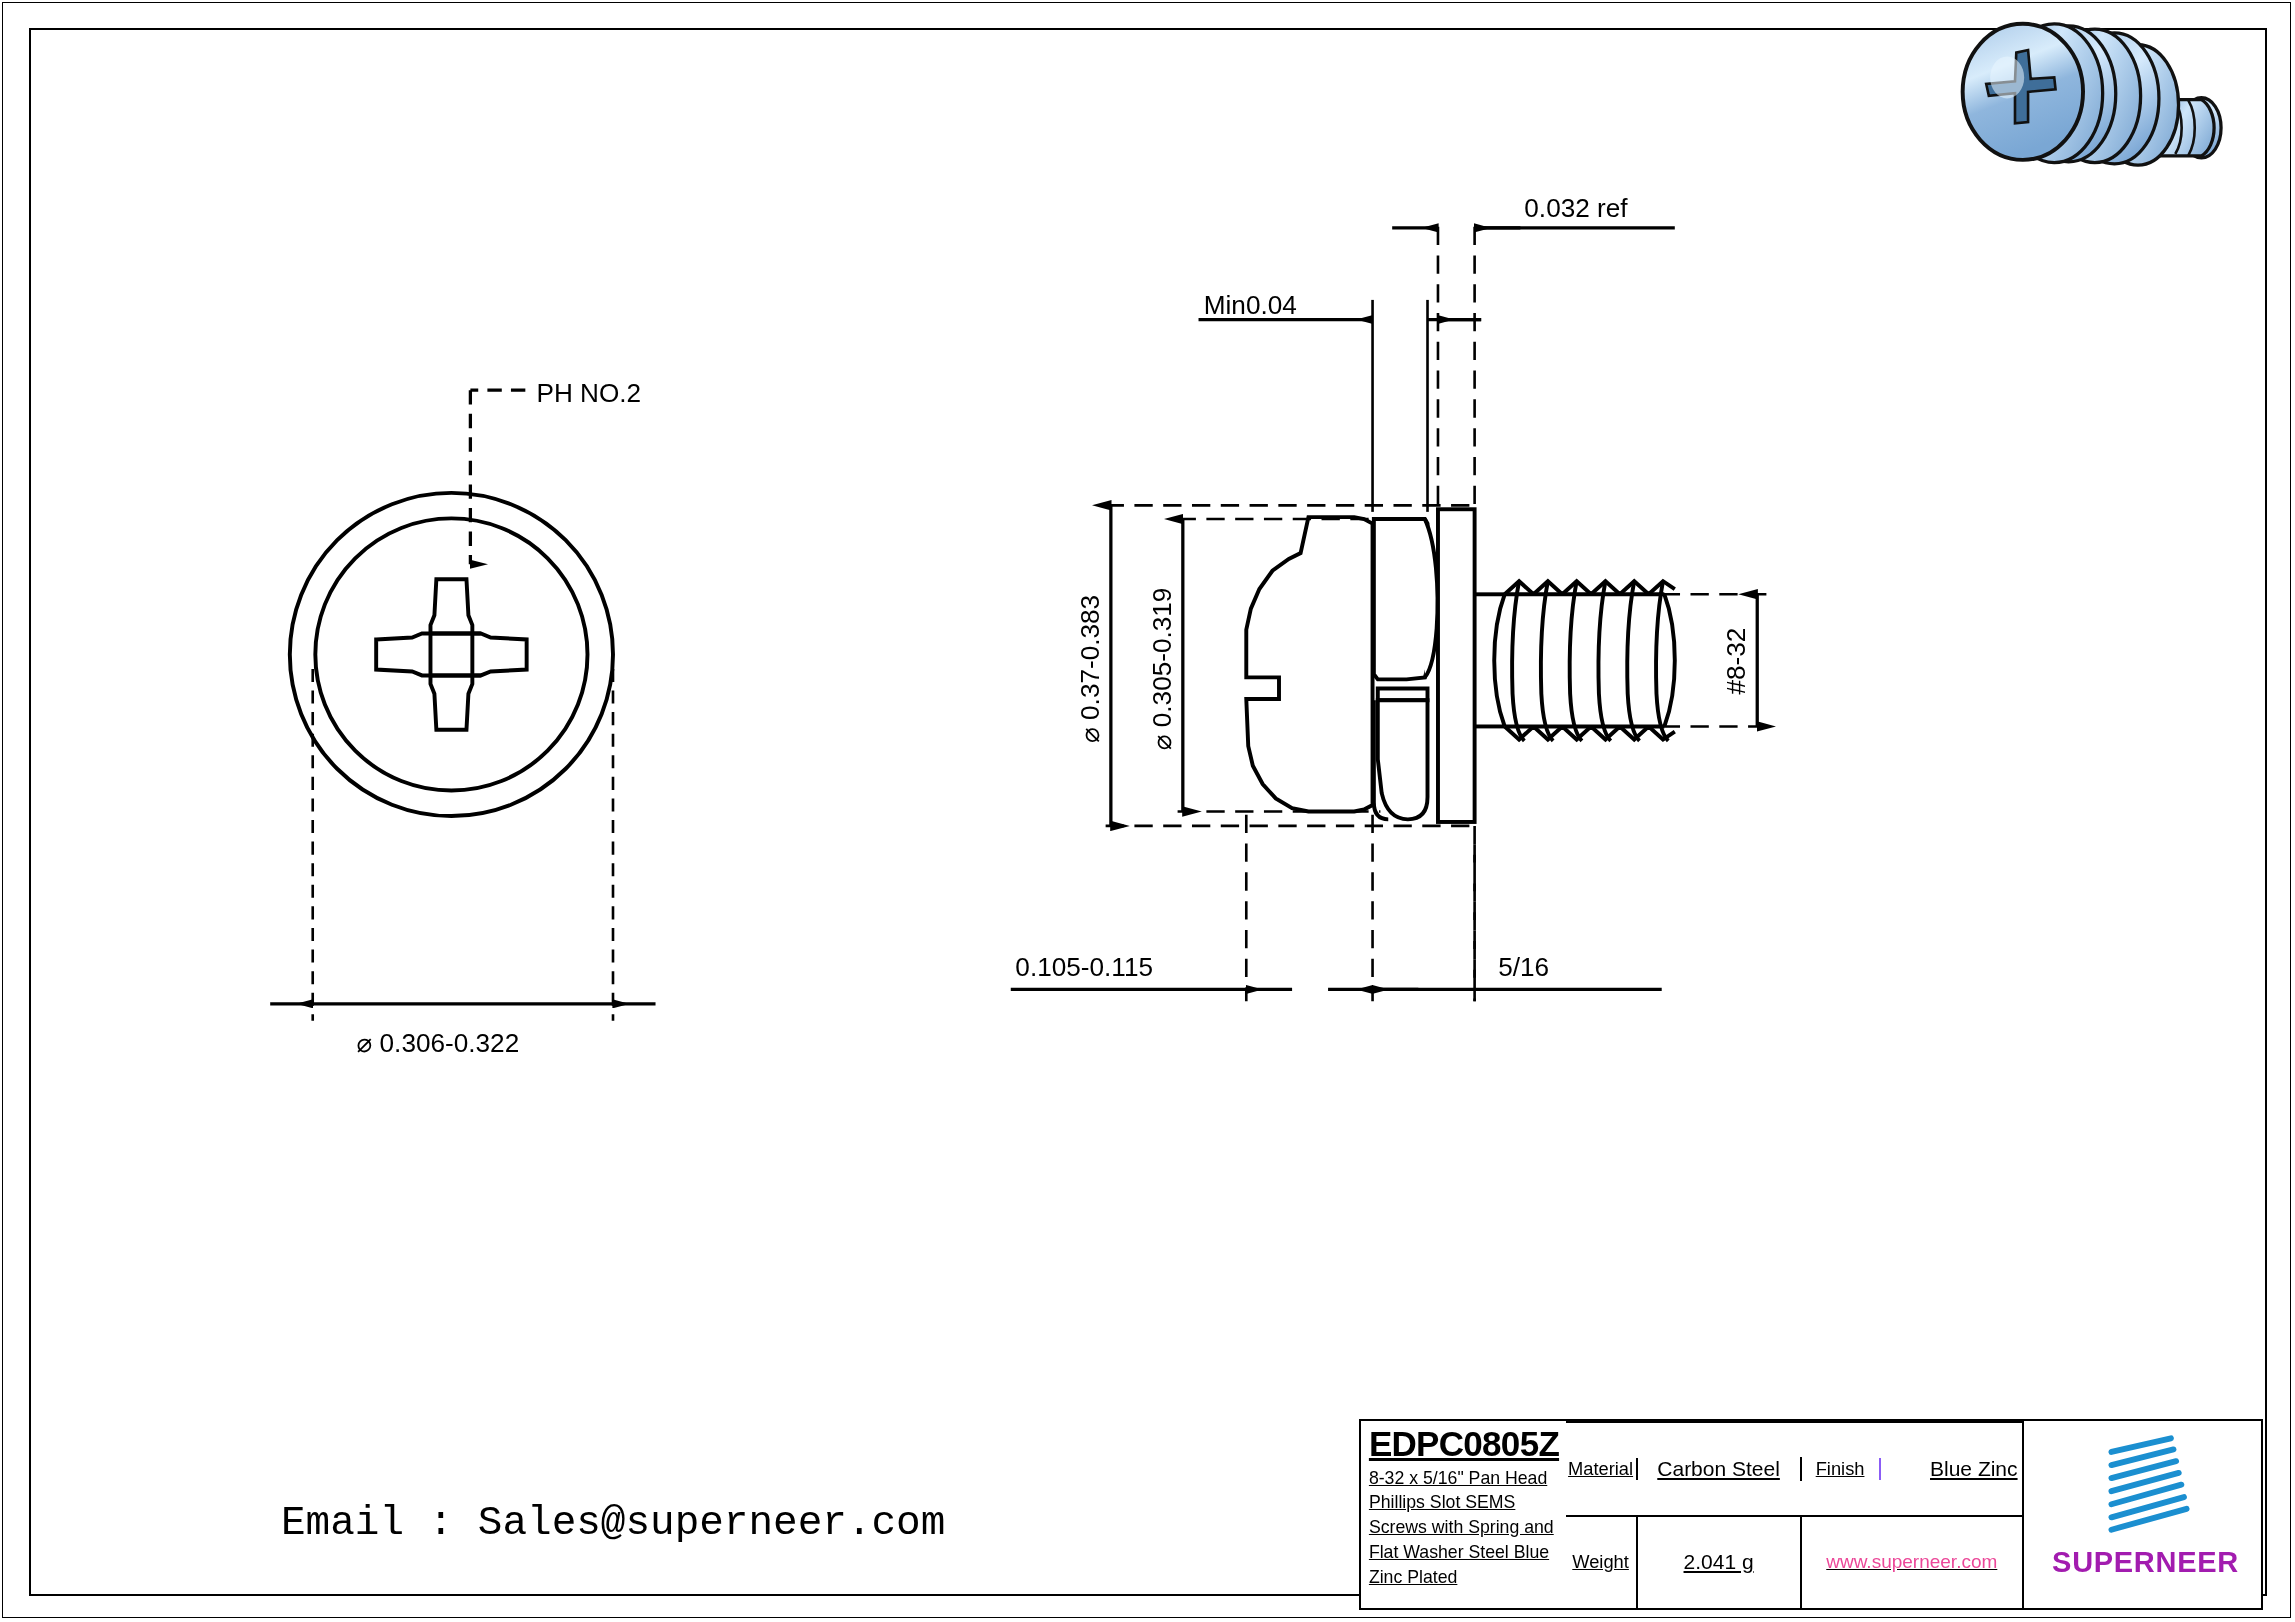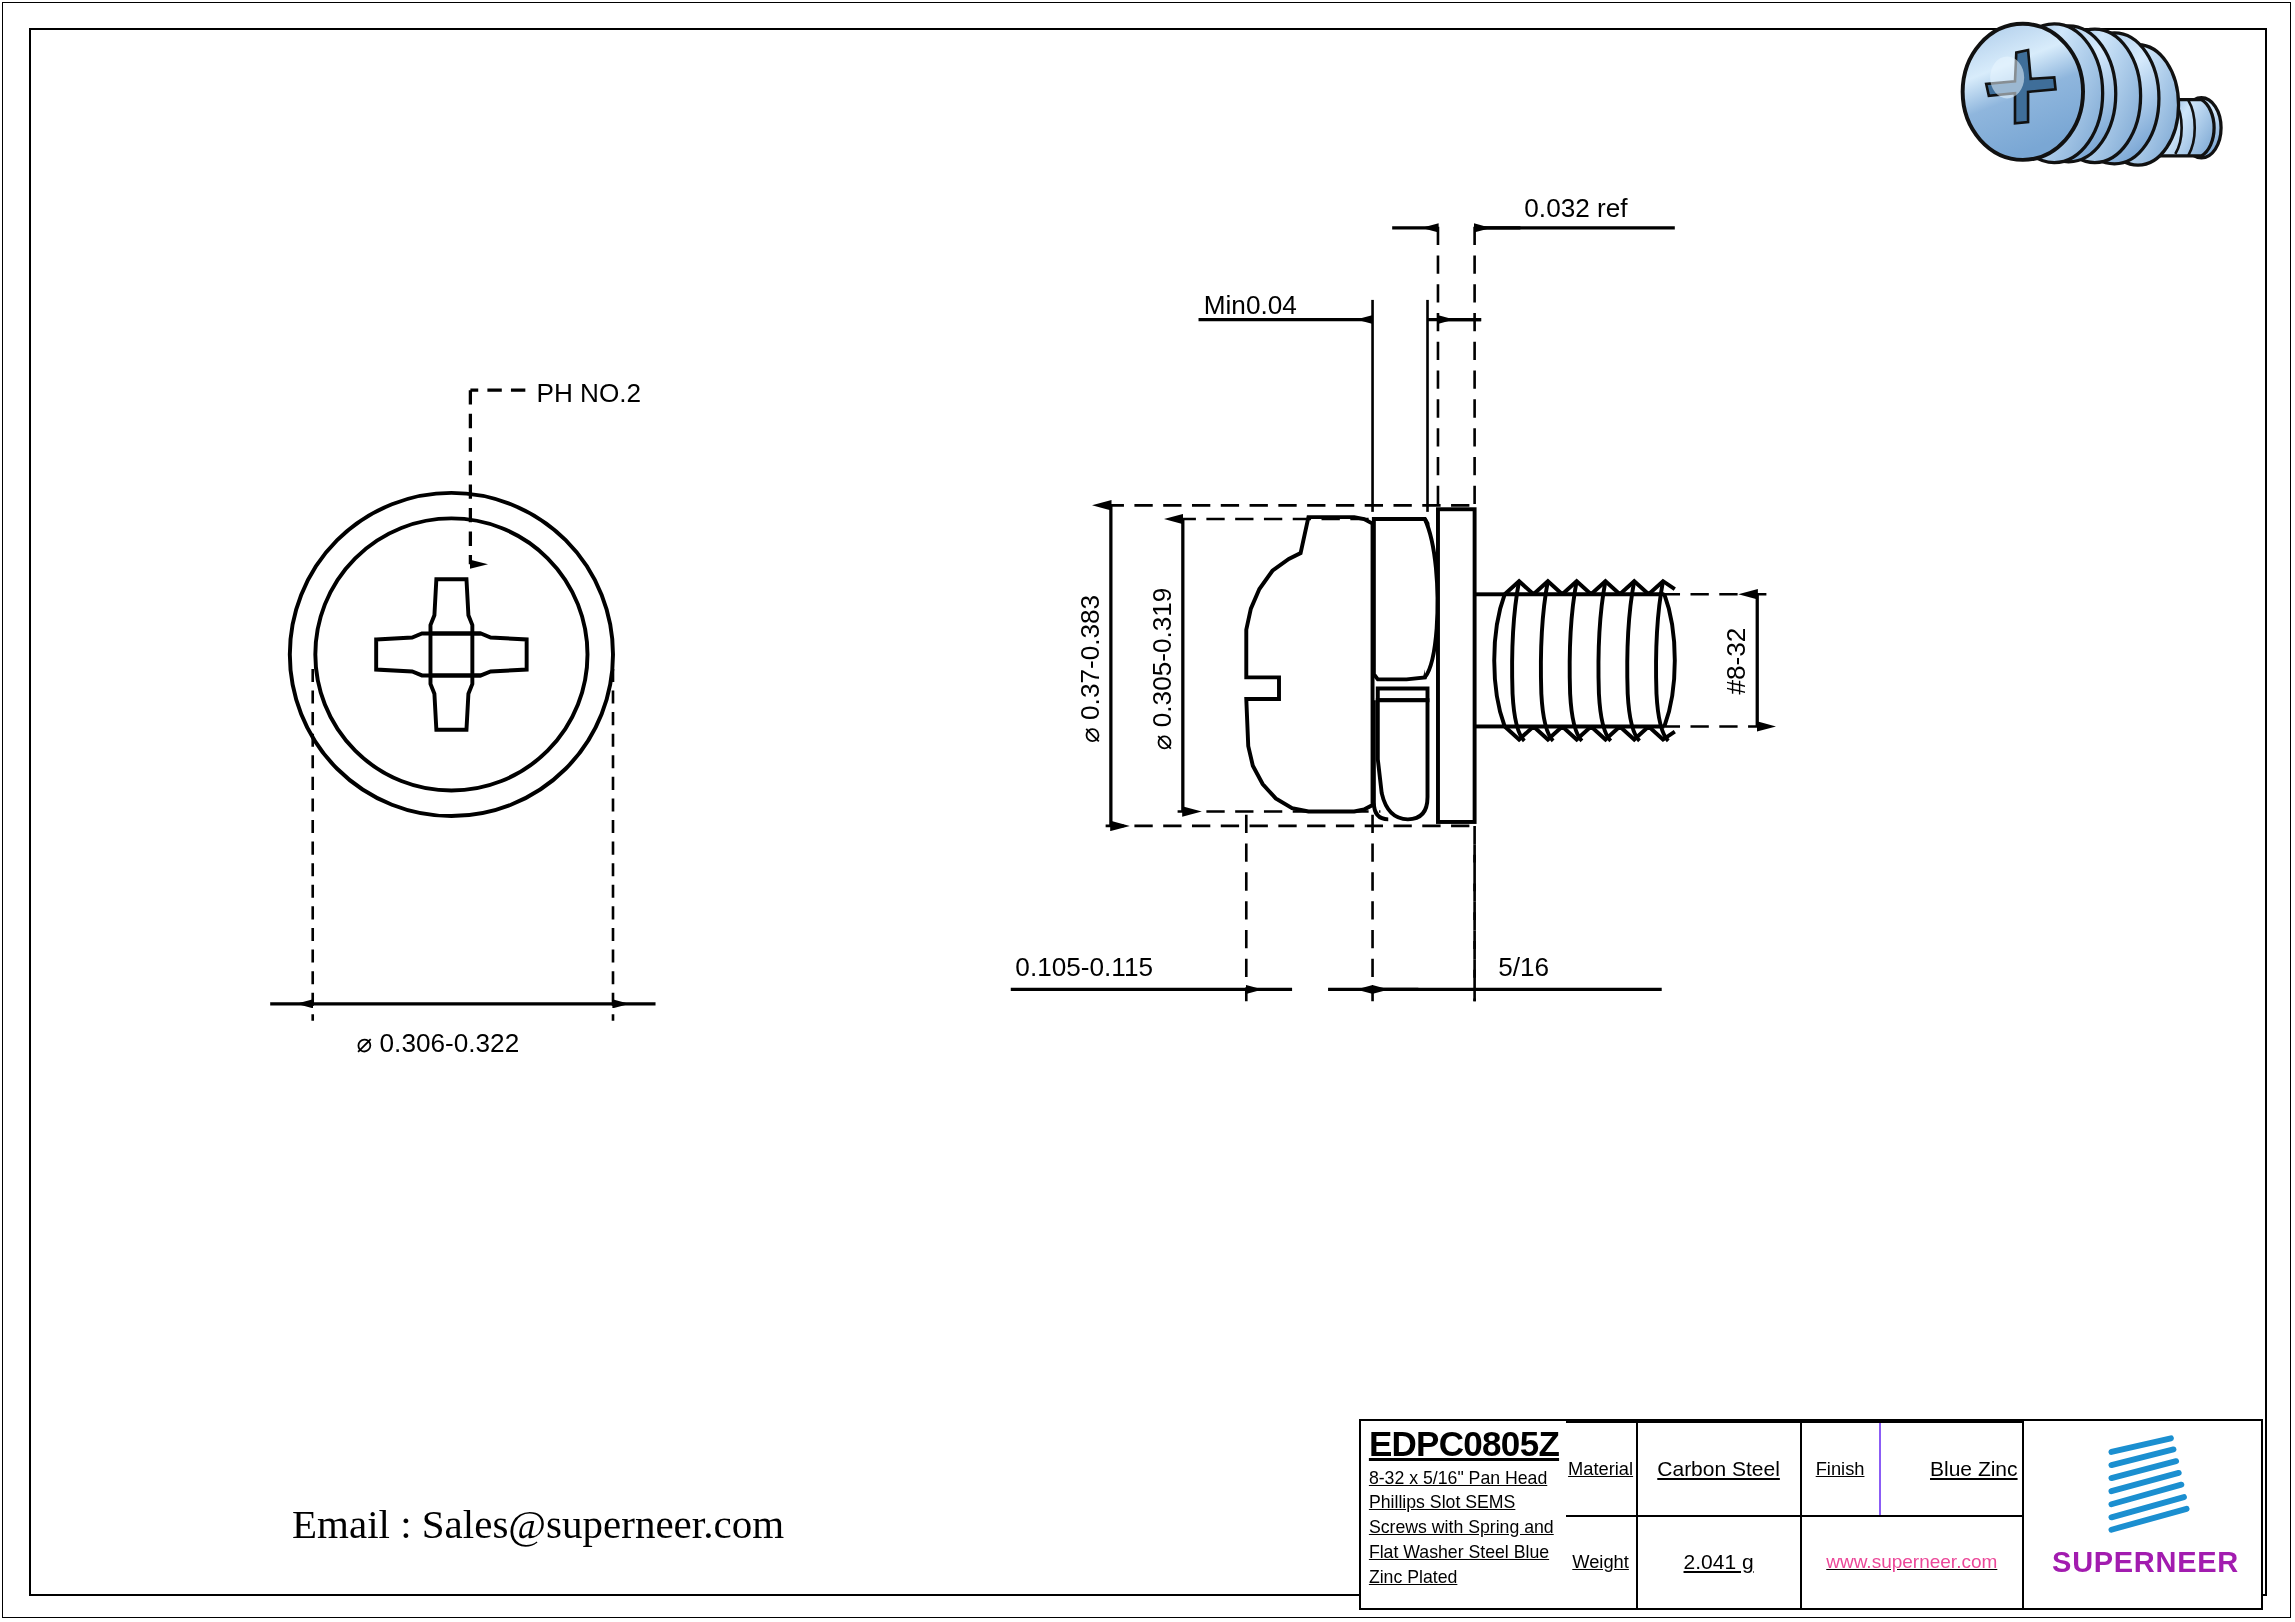--- a/index.html
+++ b/index.html
@@ -5,32 +5,32 @@
   html,body{margin:0;padding:0;background:#ffffff;}
   body{width:2295px;height:1623px;position:relative;overflow:hidden;
        font-family:"Liberation Sans",sans-serif;color:#000;}
   .sheet{position:absolute;inset:0;background:#fff;}
   .border-outer{position:absolute;left:2px;top:2px;width:2289px;height:1616px;
                 border:1.3px solid #000;box-sizing:border-box;}
   .border-inner{position:absolute;left:29.4px;top:27.5px;width:2238px;height:1568px;
                 border:2.6px solid #000;box-sizing:border-box;}
   svg.canvas{position:absolute;left:0;top:0;width:2295px;height:1623px;}
   .dimtext{font-family:"Liberation Sans",sans-serif;fill:#000;font-size:40px;}
-  .email{position:absolute;left:292px;top:1500px;font-size:41px;
-         font-family:Liberation Serif, serif;letter-spacing:0px;white-space:nowrap;}
+  .email{position:absolute;left:281px;top:1500px;font-size:41px;
+         font-family:Liberation Mono, monospace;letter-spacing:0px;white-space:nowrap;}
   
   .tblock{position:absolute;left:1359px;top:1419px;width:904px;height:191px;
           border:2.6px solid #000;box-sizing:border-box;display:flex;background:#fff;}
   .tb-left{width:663px;display:flex;flex-direction:row;border-right:2.6px solid #000;box-sizing:border-box;text-decoration:underline;}
   .tb-desc{flex:0 0 109px;padding:5.2px 6.5px 0 7.9px;box-sizing:border-box;}
   .tb-code{font-size:35px;font-weight:bold;line-height:1.02;letter-spacing:-0.7px;}
   .tb-name{font-size:17.7px;line-height:1.38;margin-top:3.9px;}
   .tb-rows{flex:1;display:flex;flex-direction:column;border-top:2px solid #000;box-sizing:border-box;}
   .tb-row{flex:1;display:flex;box-sizing:border-box;}
-  .tb-row.top{border-bottom:2px solid #000;}
+  .tb-row.top{border-bottom:2px solid #000;align-items:center;}
   .cellA{width:72px;display:flex;align-items:center;justify-content:center;
          font-size:18.3px;border-right:2px solid #000;box-sizing:border-box;}
   .cellB{width:164px;display:flex;align-items:center;justify-content:center;
          font-size:21px;border-right:2px solid #000;box-sizing:border-box;}
   .cellC{width:79px;display:flex;align-items:center;justify-content:center;
          font-size:18.3px;border-right:2px solid #8b5cf6;box-sizing:border-box;}
   .cellD{flex:1;display:flex;align-items:center;justify-content:center;font-size:21px;padding-left:45px;}
   .cellUrl{flex:1;display:flex;align-items:center;justify-content:center;font-size:19px;color:#ec4899;}
   .tb-right{flex:1;position:relative;}
   .logo-mark{position:absolute;left:84px;top:14.4px;width:82px;height:98px;}

